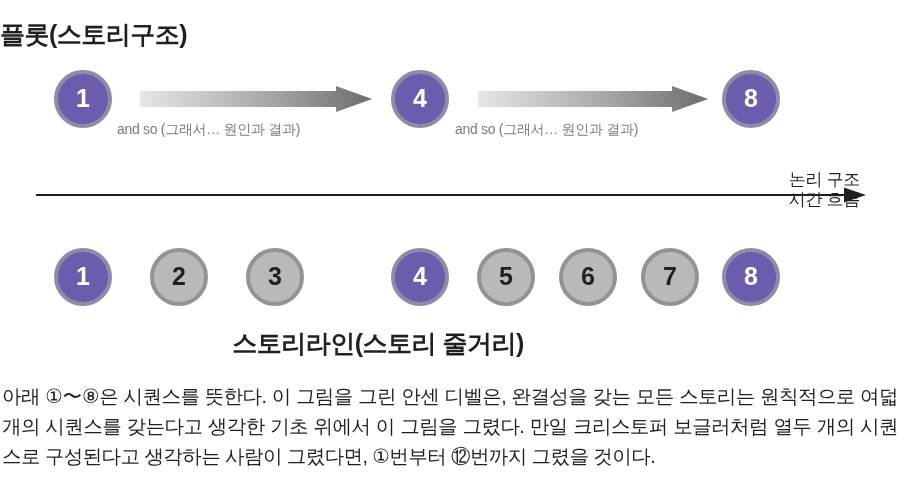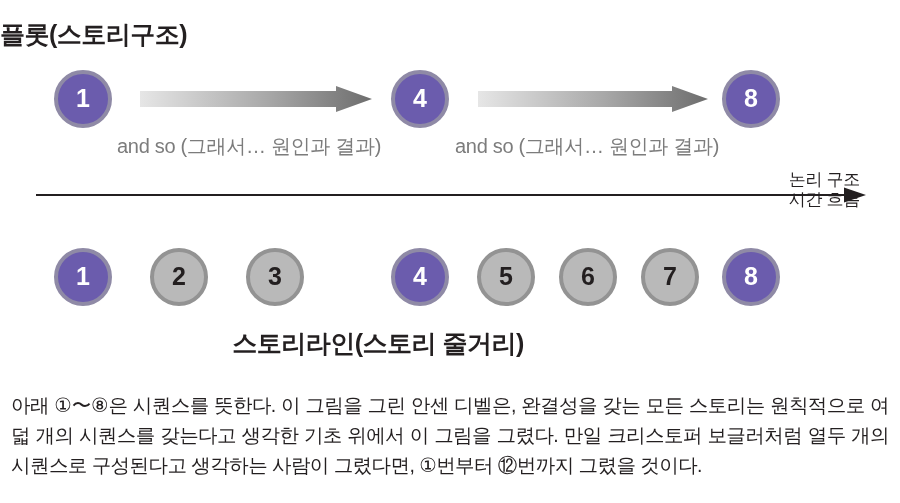--- a/index.html
+++ b/index.html
@@ -74,22 +74,22 @@
   .grad-arrow {
     position: absolute;
     height: 26px;
     top: 86px;
   }
   .grad-arrow svg { display: block; }
 
   
   .andso {
     position: absolute;
-    top: 133px;
-    font-size: 20px;
+    top: 121px;
+    font-size: 14px;
     color: #7c7c7c;
     white-space: nowrap;
     letter-spacing: -0.3px;
   }
 
   
   .axis {
     position: absolute;
     left: 36px;
     top: 186px;
@@ -130,21 +130,21 @@
     left: 2px;
     top: 381px;
     width: 896px;
     font-size: 19.5px;
     line-height: 30px;
     color: #231f20;
     letter-spacing: -0.55px;
     text-align: justify;
     text-justify: inter-character;
   }
-  .body-copy p { margin: 9px; }
+  .body-copy p { margin: 0; }
 </style>
 </head>
 <body>
 
 <div id="diagram">
 
   <div class="plot-title">플롯(스토리구조)</div>
 
   <div class="top-row">
     <div class="node purple" style="left:54px;">

